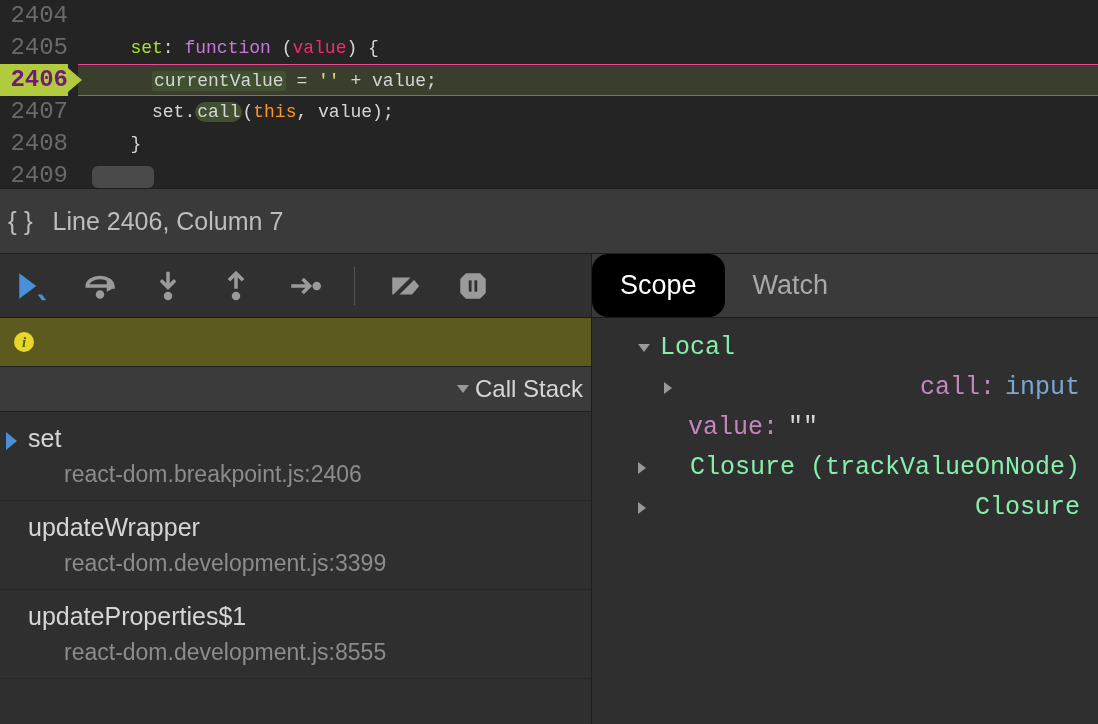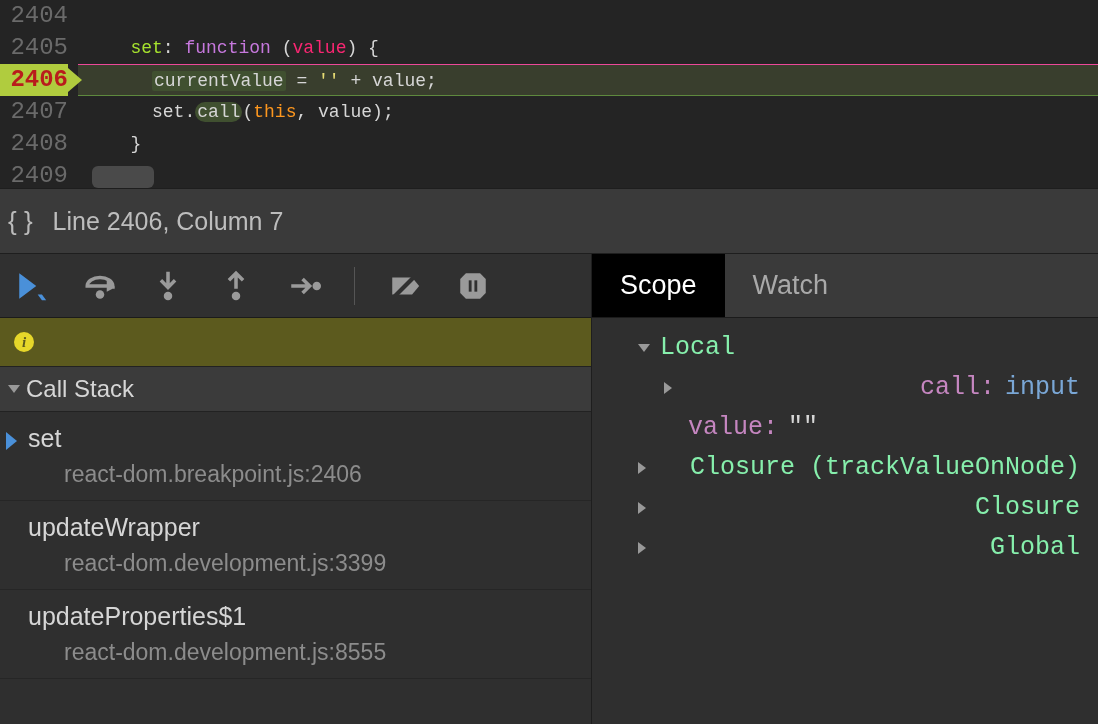--- a/index.html
+++ b/index.html
@@ -25,21 +25,21 @@
       text-align: right;
       padding-right: 10px;
       font-size: 24px;
       line-height: 32px;
       color: #6a6a6a;
       background: #242424;
     }
     .gutter .ln { height: 32px; }
     .gutter .ln.current {
       background: #b0cc3e;
-      color: #b91c1c;
+      color: #701a75;
       font-weight: 700;
       position: relative;
     }
     .gutter .ln.current::after {
       content: "";
       position: absolute;
       right: -14px;
       top: 4px;
       width: 0; height: 0;
       border-top: 12px solid transparent;
@@ -159,20 +159,21 @@
       background: #3b3b3b;
       color: #d6d6d6;
       font-family: -apple-system, Helvetica, Arial, sans-serif;
       font-size: 24px;
       padding: 8px 8px;
       display: flex;
       align-items: center;
       gap: 6px;
       border-top: 1px solid #222;
       border-bottom: 1px solid #222;
+      justify-content: flex-end;
     }
     .tri {
       display: inline-block;
       width: 0; height: 0;
       border-left: 6px solid transparent;
       border-right: 6px solid transparent;
       border-top: 8px solid #999;
     }
     .tri.right {
       border-top: 6px solid transparent;
@@ -223,20 +224,21 @@
       border-bottom: 1px solid #1b1b1b;
     }
     .tab {
       padding: 0 28px;
       display: flex;
       align-items: center;
       font-family: -apple-system, Helvetica, Arial, sans-serif;
       font-size: 27px;
       color: #a9a9a9;
       cursor: pointer;
+      border-radius: 16px;
     }
     .tab.active {
       background: #000;
       color: #fff;
     }
 
     .scope {
       padding: 10px 18px;
       font-size: 25px;
       line-height: 40px;
@@ -373,20 +375,16 @@
           <span class="valstr"> ""</span>
         </div>
         <div class="row lvl1">
           <span class="tri right"></span>
           <span class="name">Closure (trackValueOnNode)</span>
         </div>
         <div class="row lvl1">
           <span class="tri right"></span>
           <span class="name">Closure</span>
         </div>
-        <div class="row lvl1">
-          <span class="tri right"></span>
-          <span class="name">Global</span>
-        </div>
       </div>
   </div>
 
 </div>
 
 </body></html>

